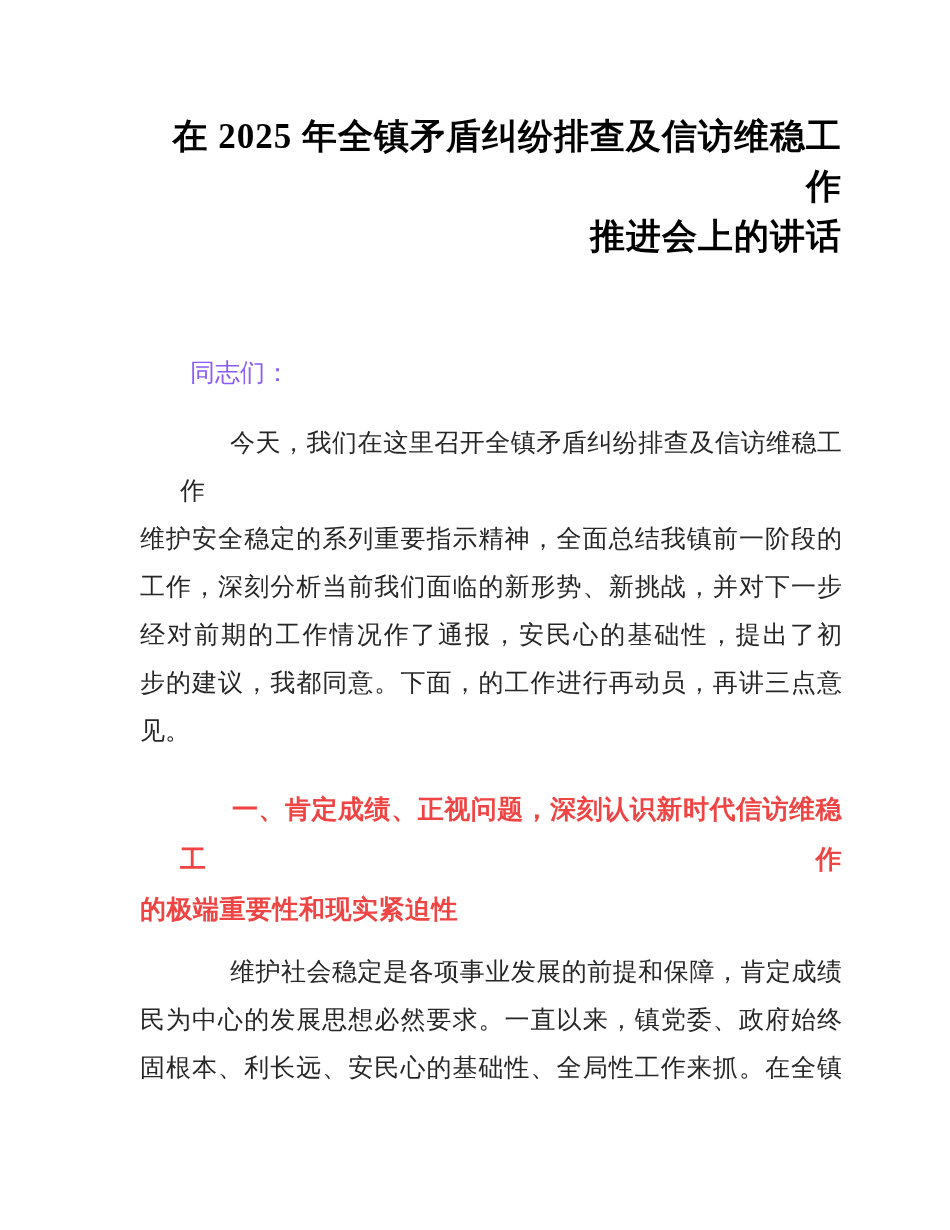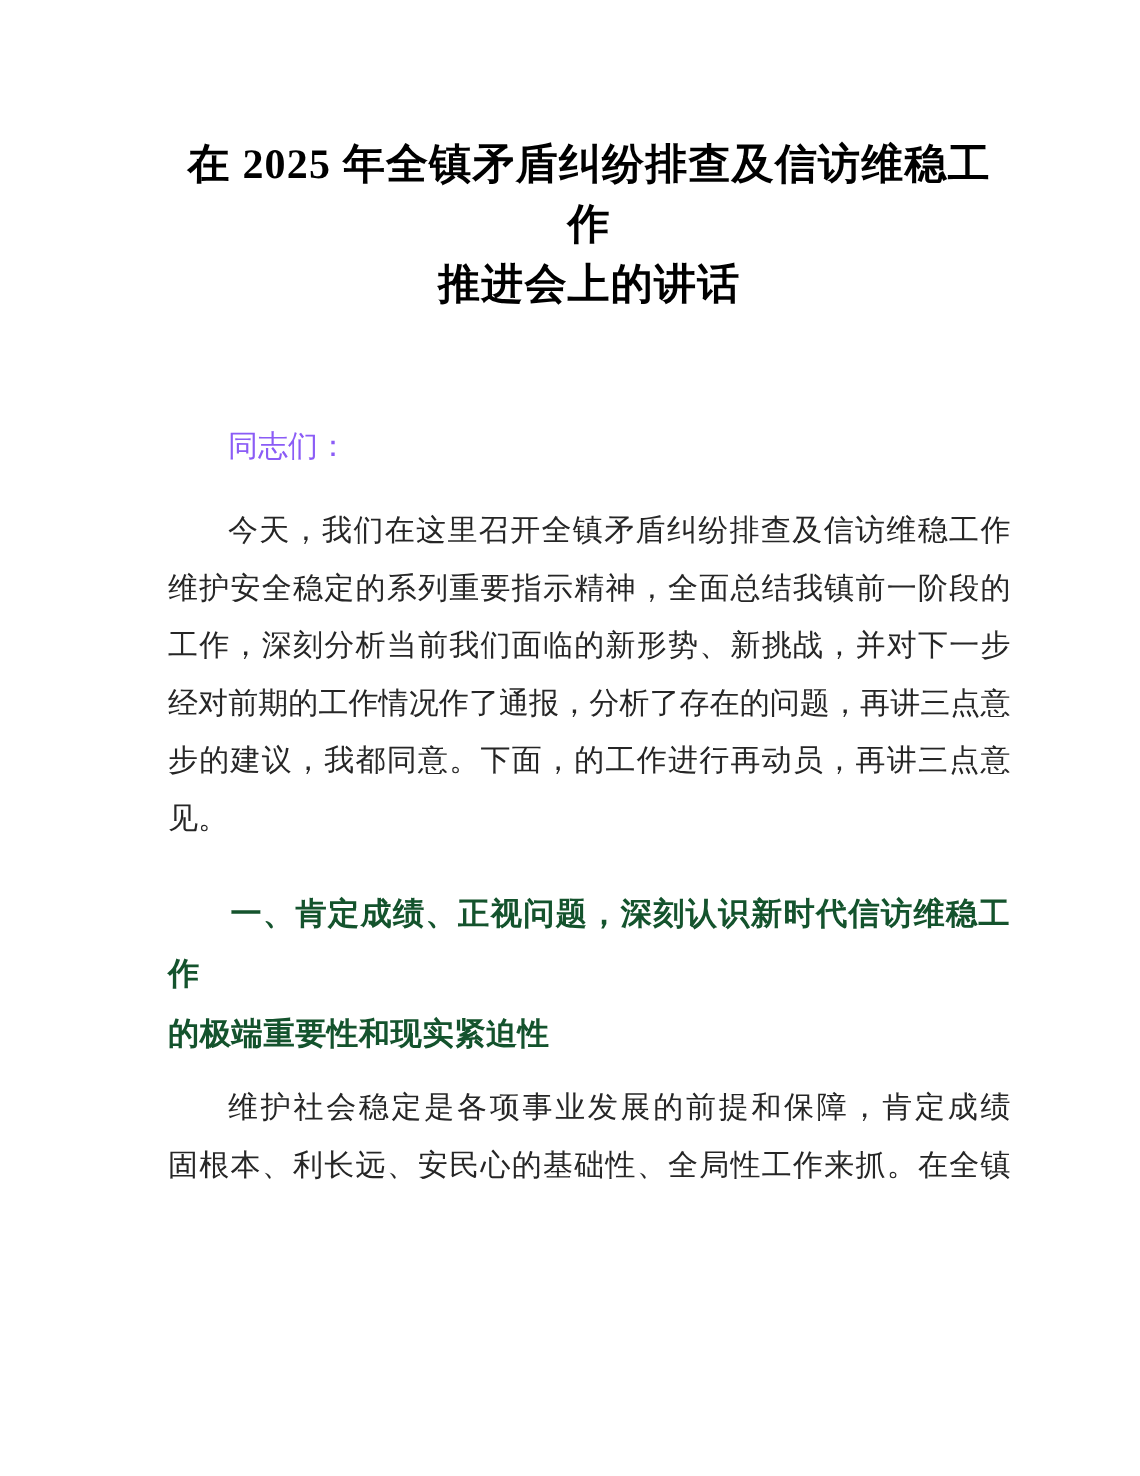--- a/index.html
+++ b/index.html
@@ -11,21 +11,21 @@
     font-family: "Liberation Serif", serif;
   }
   .page {
     width: 950px;
     height: 1230px;
     background: #ffffff;
     padding: 0 108px 0 140px;
   }
   .title {
     margin-top: 112px;
-    text-align: center;
+    text-align: right;
     font-family: "Liberation Serif", serif;
     font-weight: bold;
     font-size: 35px;
     line-height: 50px;
     color: #000000;
     letter-spacing: 1px;
   }
   .title .tline { display: block; }
   .salutation {
     margin-top: 87px;
@@ -43,53 +43,54 @@
     font-family: "Liberation Serif", serif;
     font-size: 25px;
     line-height: 48px;
     color: #262626;
   }
   .para.heading .line {
     font-family: "Liberation Sans", sans-serif;
     font-weight: bold;
     font-size: 26px;
     line-height: 50px;
-    color: #14532d;
+    color: #ef4444;
     letter-spacing: 0.5px;
   }
   .line { white-space: nowrap; }
   .line.just {
     white-space: normal;
     text-align: justify;
     text-align-last: justify;
   }
-  .line.indent { text-indent: 2em; }
+  .line.indent { text-indent: 2em; margin-left: 40px; }
 </style>
 </head>
 <body>
 
 <div class="page">
   <h1 class="title">
     <span class="tline">在 2025 年全镇矛盾纠纷排查及信访维稳工作</span>
     <span class="tline">推进会上的讲话</span>
   </h1>
 
   <p class="salutation">同志们：</p>
 
   <div id="paragraphs">
       <div class="para body">
         <div class="line indent just">今天，我们在这里召开全镇矛盾纠纷排查及信访维稳工作</div>
         <div class="line just">维护安全稳定的系列重要指示精神，全面总结我镇前一阶段的</div>
         <div class="line just">工作，深刻分析当前我们面临的新形势、新挑战，并对下一步</div>
-        <div class="line just">经对前期的工作情况作了通报，分析了存在的问题，再讲三点意</div>
+        <div class="line just">经对前期的工作情况作了通报，安民心的基础性，提出了初</div>
         <div class="line just">步的建议，我都同意。下面，的工作进行再动员，再讲三点意</div>
         <div class="line">见。</div>
       </div>
       <div class="para heading">
         <div class="line indent just">一、肯定成绩、正视问题，深刻认识新时代信访维稳工作</div>
         <div class="line">的极端重要性和现实紧迫性</div>
       </div>
       <div class="para body">
         <div class="line indent just">维护社会稳定是各项事业发展的前提和保障，肯定成绩</div>
+        <div class="line just">民为中心的发展思想必然要求。一直以来，镇党委、政府始终</div>
         <div class="line just">固根本、利长远、安民心的基础性、全局性工作来抓。在全镇</div>
       </div>
     </div>
 </div>
 
 </body></html>

